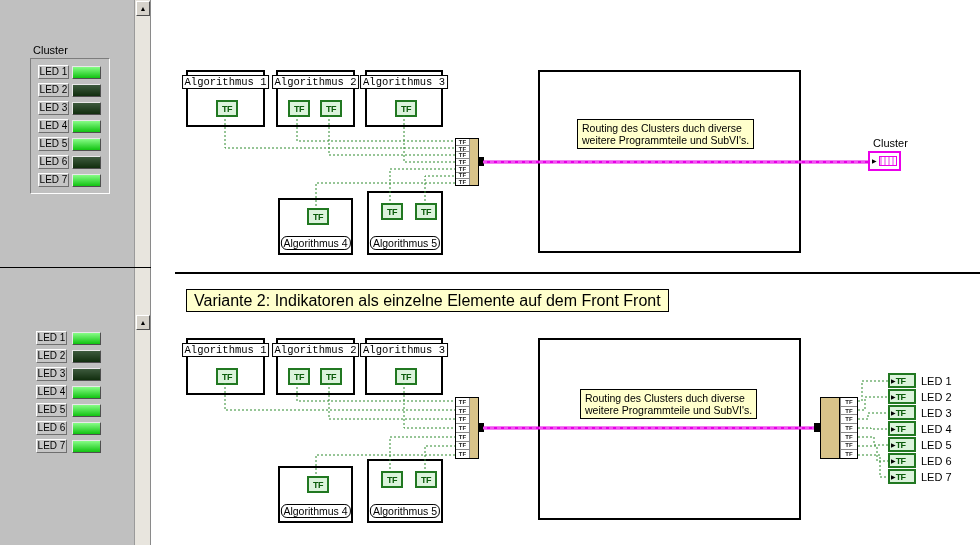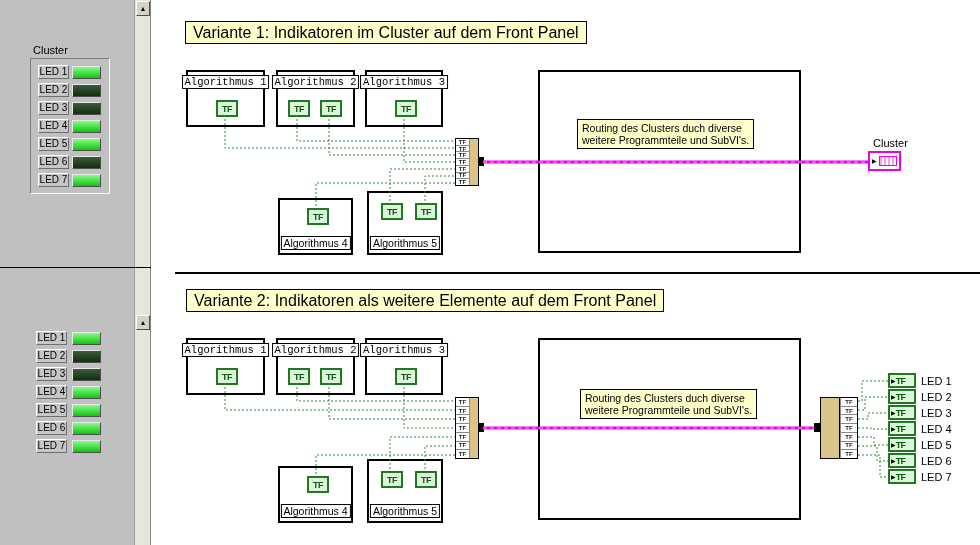--- a/index.html
+++ b/index.html
@@ -37,21 +37,21 @@
   .hline{position:absolute;background:#000;}
 
   .lv-title{position:absolute;background:#ffffcc;border:1px solid #000;
             font-size:16px;line-height:19px;padding:1px 7px;white-space:nowrap;}
   .lv-note{position:absolute;background:#ffffcc;border:1px solid #000;
            font-size:10.5px;line-height:12px;padding:2px 4px;white-space:nowrap;}
 
   .alg-box{position:absolute;border:2px solid #000;background:#fff;}
   .alg-label{position:absolute;left:50%;transform:translateX(-50%);border:1px solid #000;
              background:#fff;font-size:10.5px;line-height:12px;padding:0 2px;white-space:nowrap;}
-  .alg-label.top{top:3px;font-family:Liberation Mono, monospace;} .alg-label.bot{bottom:3px;}
+  .alg-label.top{top:3px;font-family:Liberation Mono, monospace;} .alg-label.bot{bottom:3px;border-radius:6px;}
 
   .tf-term{position:absolute;width:22px;height:17px;border:2px solid #217821;background:#dcf3dc;
            display:flex;align-items:center;justify-content:center;}
   .term-glyph{font-size:9px;font-weight:bold;color:#0c5c0c;letter-spacing:-0.5px;}
 
   .bundle{position:absolute;display:flex;border:1px solid #000;background:#fff;width:24px;}
   .bundle-col{display:flex;flex-direction:column;width:14px;}
   .bundle-row{flex:1;display:flex;align-items:center;justify-content:center;overflow:hidden;
               border-bottom:1px solid #8a8a8a;border-right:1px solid #8a8a8a;
               font-size:6px;font-weight:bold;color:#222;background:#fff;}
@@ -169,21 +169,20 @@
   <div class="abs scrollbar">
     <button class="sb-btn" style="top:1px;"><span>▲</span></button>
     <button class="sb-btn" style="top:315px;"><span>▲</span></button>
   </div>
 
   <div class="abs diagram"></div>
 
   <div class="hline" style="left:0;top:267px;width:151px;height:1px;"></div>
   <div class="hline" style="left:175px;top:272px;width:805px;height:2px;"></div>
 
-  <div class="lv-title" style="left:185px;top:21px;">Variante 1: Indikatoren im Cluster auf dem Front Panel</div>
 
   <div class="alg-box" style="left:186px;top:70px;width:79px;height:57px;">
     <span class="alg-label top">Algorithmus 1</span>
     <span class="tf-term" style="left:28px;top:28px;">
         <span class="term-glyph">TF</span>
       </span>
   </div>
   <div class="alg-box" style="left:276px;top:70px;width:79px;height:57px;">
     <span class="alg-label top">Algorithmus 2</span>
     <span class="tf-term" style="left:10px;top:28px;">
@@ -249,21 +248,21 @@
     <div>Routing des Clusters duch diverse</div>
     <div>weitere Programmteile und SubVI's.</div>
   </div>
 
   <span class="cluster-term-label">Cluster</span>
   <div class="cluster-term">
     <span class="ind-arrow">▶</span>
     <span class="cluster-pattern"></span>
   </div>
 
-  <div class="lv-title" style="left:186px;top:289px;">Variante 2: Indikatoren als weitere Elemente auf dem Front Panel</div>
+  <div class="lv-title" style="left:186px;top:289px;">Variante 2: Indikatoren als einzelne Elemente auf dem Front Front</div>
 
   <div class="alg-box" style="left:186px;top:338px;width:79px;height:57px;">
     <span class="alg-label top">Algorithmus 1</span>
     <span class="tf-term" style="left:28px;top:28px;">
         <span class="term-glyph">TF</span>
       </span>
   </div>
   <div class="alg-box" style="left:276px;top:338px;width:79px;height:57px;">
     <span class="alg-label top">Algorithmus 2</span>
     <span class="tf-term" style="left:10px;top:28px;">

